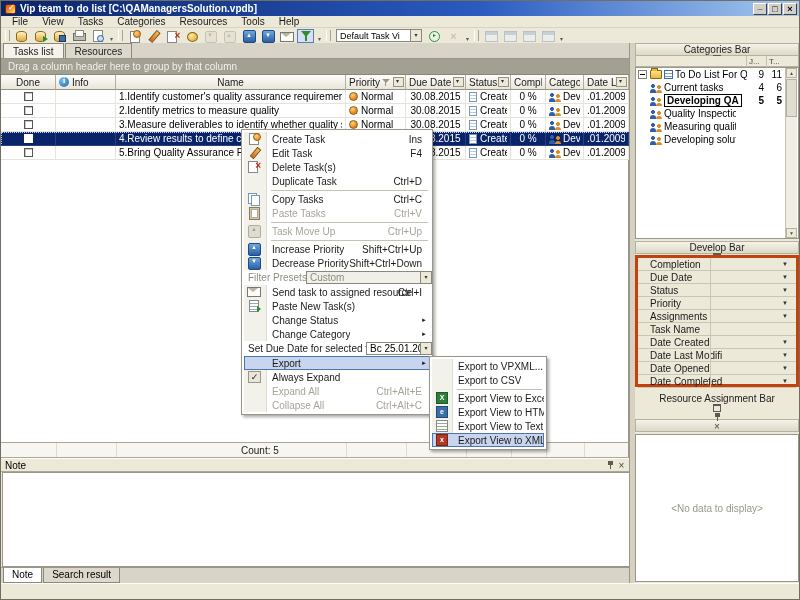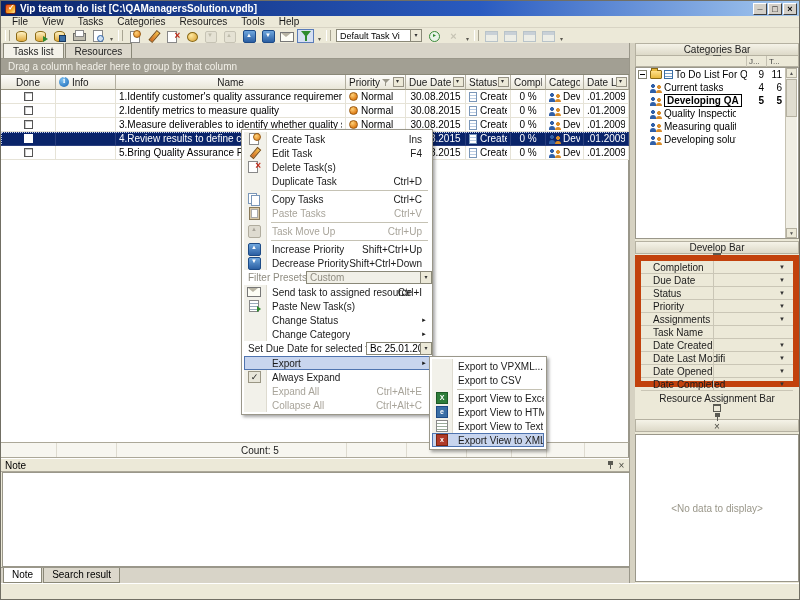--- a/index.html
+++ b/index.html
@@ -133,21 +133,21 @@
   .trow .cnt2 { position:absolute; right:16px; width:16px; text-align:right; }
   .trow.selrow .cnt1,.trow.selrow .cnt2 { font-weight:bold; }
   .expander { width:9px; height:9px; background:#fff; border:1px solid #848474; position:relative; margin:0 3px 0 2px; flex:none; }
   .expander::after { content:""; position:absolute; left:1px; top:3px; width:5px; height:1px; background:#000; }
   .folder-ic { width:12px; height:9px; background:linear-gradient(#ffe08a,#e8b93e); border:1px solid #8a6914; border-radius:1px; position:relative; margin-right:2px; flex:none; }
   .folder-ic::before { content:""; position:absolute; left:0; top:-3px; width:5px; height:2px; background:#e8b93e; border:1px solid #8a6914; border-bottom:none; }
   .tasklist-ic { width:9px; height:9px; background:#fff; border:1px solid #3a6ea5; position:relative; margin-right:2px; flex:none; background-image:repeating-linear-gradient(#fff 0 2px,#7aa0c8 2px 3px); }
   .tree-sb { position:absolute; right:1px; top:0; width:12px; height:170px; background:#f0eee4; border-left:1px solid #c5c1b2; }
   .sb-btn { position:absolute; left:0; width:11px; height:10px; background:#ece9d8; border:1px solid #b5b1a1; font-size:5px; text-align:center; line-height:9px; color:#555; }
   .sb-thumb { position:absolute; left:0; top:11px; width:11px; height:38px; background:#e0ddd0; border:1px solid #b5b1a1; }
-  .filt-frame { position:absolute; left:0; top:212px; width:164px; height:132px; border:6px solid #c2410c; background:#ece9d8; }
+  .filt-frame { position:absolute; left:0; top:212px; width:164px; height:132px; border:3px solid #c2410c; background:#ece9d8; }
   .frow { position:relative; height:13px; border-bottom:1px solid #cac6b6; display:flex; align-items:center; }
   .frow .lbl { padding-left:12px; color:#1a1a1a; }
   .frow .dvd { position:absolute; left:72px; top:0; height:100%; border-left:1px solid #cac6b6; }
   .frow .arr { position:absolute; right:8px; top:3px; font-size:6px; color:#333; }
   .res-body { position:absolute; left:0; top:391px; width:164px; height:148px; background:#fff; border:1px solid #9a978a; display:flex; align-items:center; justify-content:center; }
   .res-empty { color:#9a978a; }
 
   
   .cmenu { left:240px; top:128px; width:192px; background:#fff; border:1px solid #9a978a; box-shadow:2px 2px 3px rgba(0,0,0,.35); padding:2px; z-index:50; }
   .cmenu::before { content:""; position:absolute; left:2px; top:2px; bottom:2px; width:22px; background:#f2f1ea; border-right:1px solid #dedbd0; }

